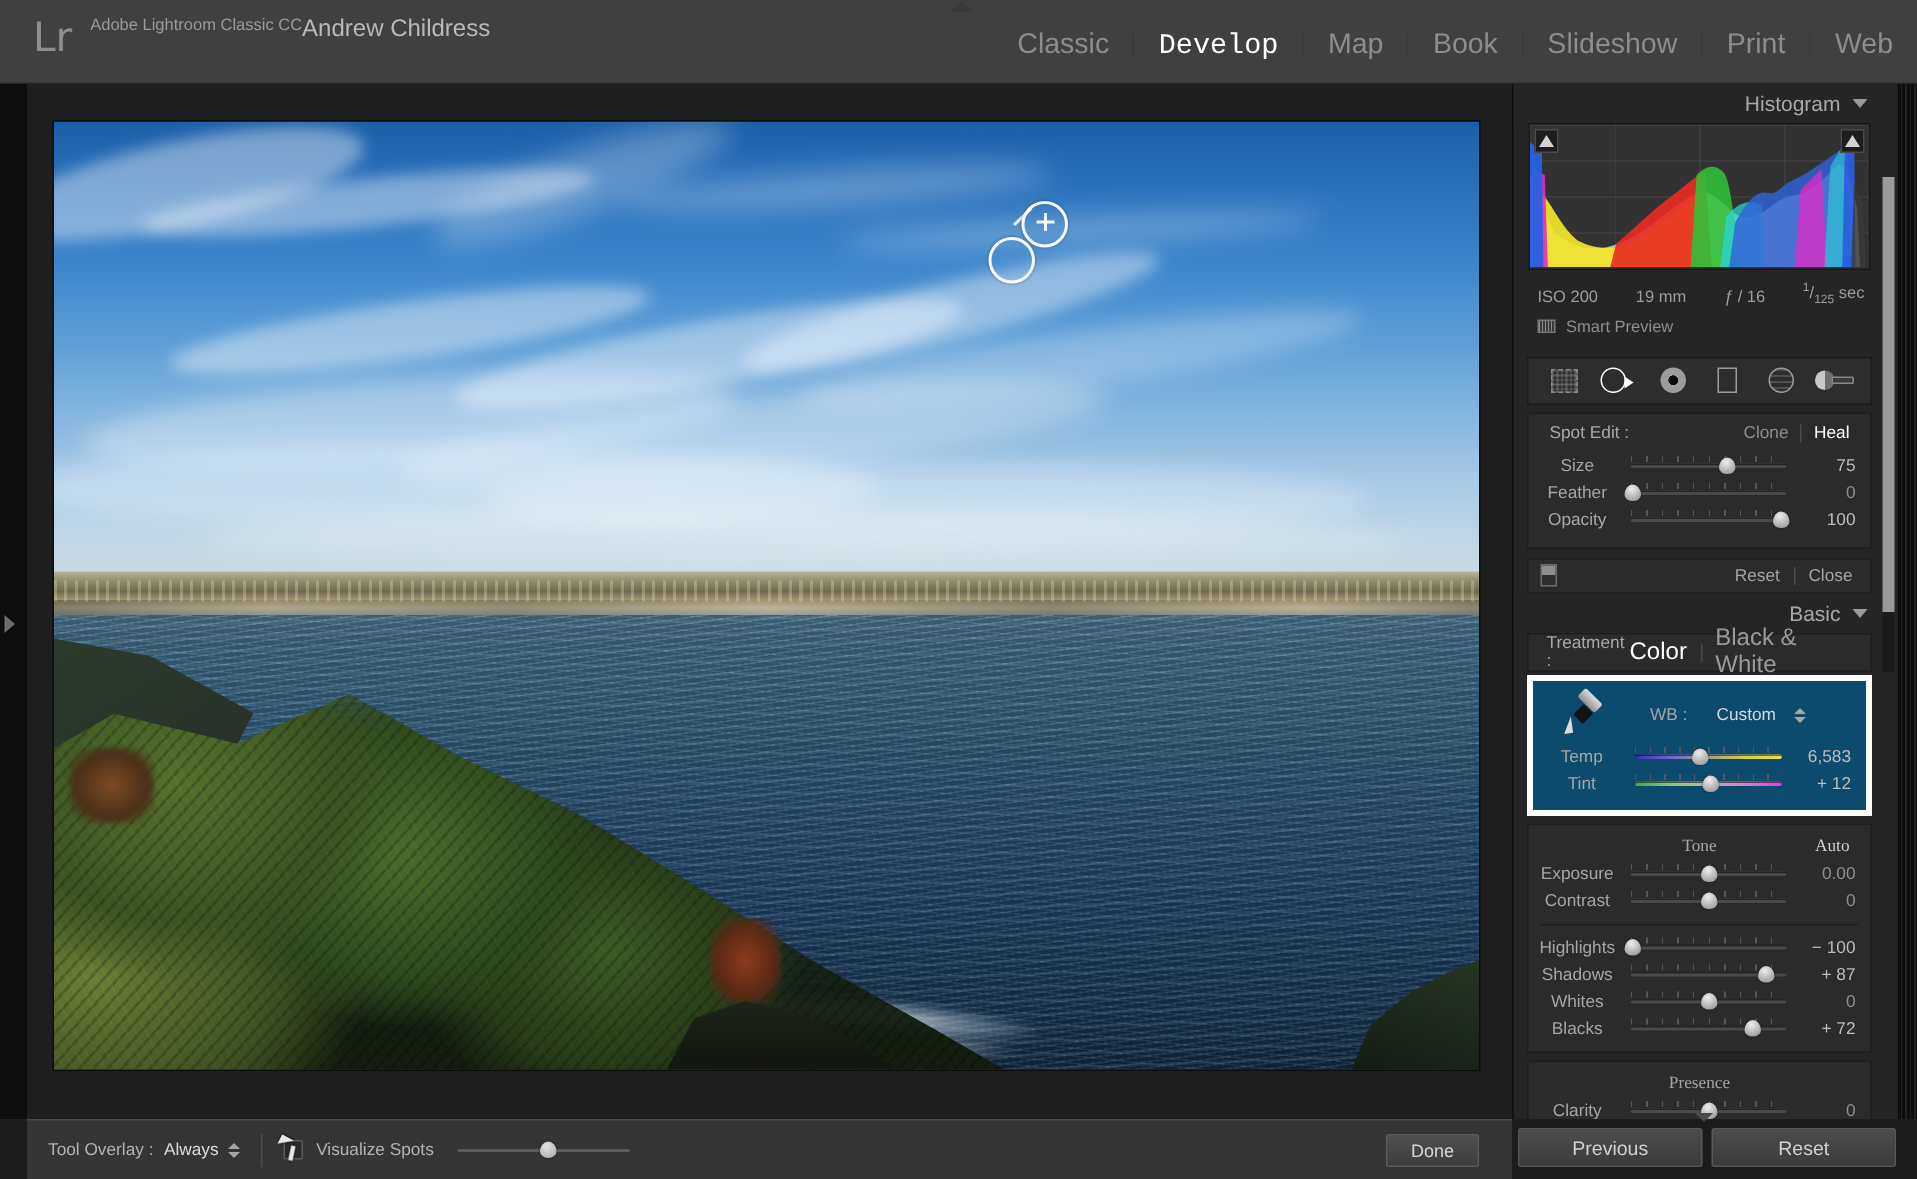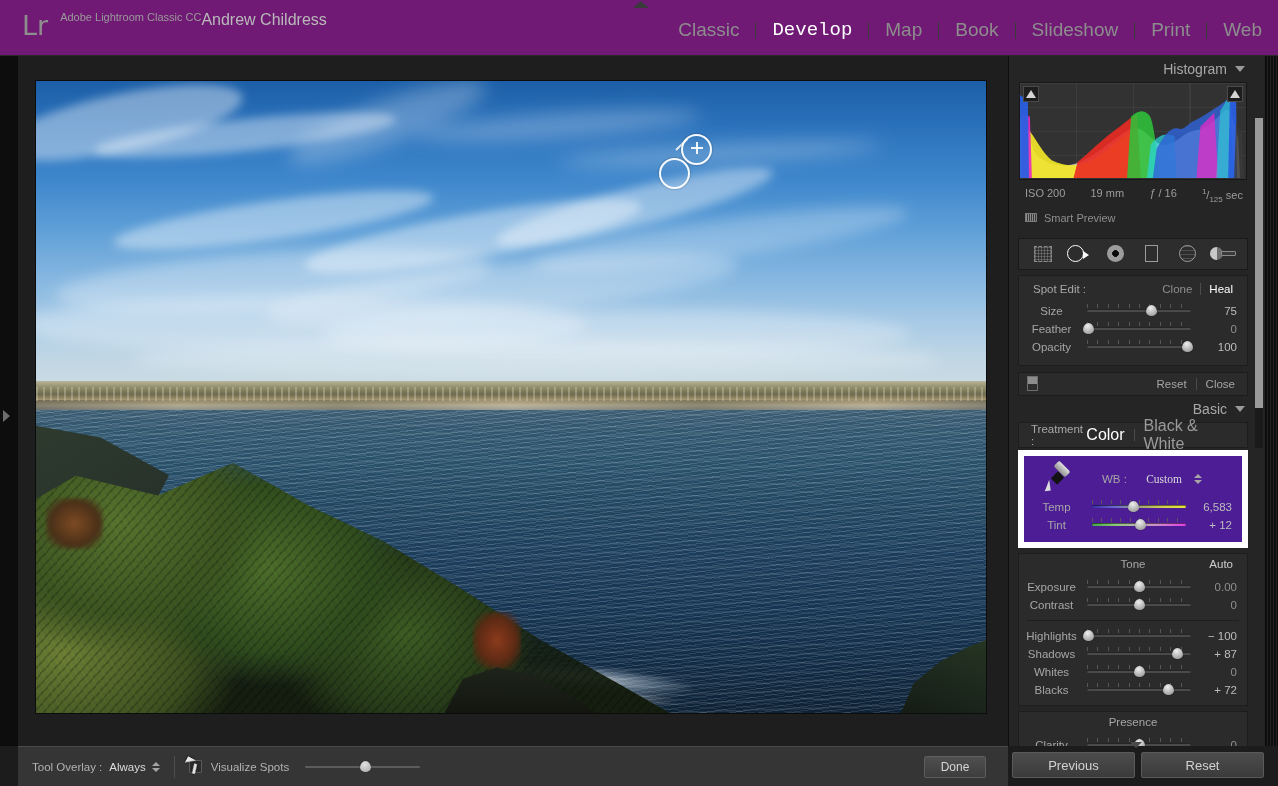--- a/index.html
+++ b/index.html
@@ -12,21 +12,21 @@
   }
   #app {
     position: relative;
     width: 1278px; height: 786px;
     background: #1c1c1c;
   }
 
   
   .topbar {
     position: absolute; left: 0; top: 0; width: 1278px; height: 56px;
-    background: #701a75;
+    background: #404040;
   }
   .topbar-inner { position: relative; width: 100%; height: 100%; }
   .top-triangle {
     position: absolute; left: 633px; top: 1px;
     width: 0; height: 0;
     border-left: 8px solid transparent;
     border-right: 8px solid transparent;
     border-bottom: 7px solid #3a3a3a;
   }
   .brand {
@@ -370,21 +370,21 @@
   }
   .clip-btn.left { left: 3px; top: 3px; }
   .clip-btn.right { right: 3px; top: 3px; }
   .clip-tri {
     width: 0; height: 0;
     border-left: 5px solid transparent; border-right: 5px solid transparent;
     border-bottom: 8px solid #d4d4d4;
   }
   .exif-row {
     display: flex; justify-content: space-between;
-    padding: 7px 14px 2px 16px; font-size: 11px; color: #9d9d9d;
+    padding: 7px 14px 2px 16px; font-size: 11px; color: #9d9d9d; align-items: flex-end;
   }
   .exif-row span { white-space: nowrap; }
   .frac { display: inline-block; }
   .frac sup { font-size: 8px; vertical-align: super; }
   .frac sub { font-size: 8px; vertical-align: sub; }
   .smart-prev {
     display: flex; align-items: center; gap: 7px;
     padding: 6px 16px 8px 16px; font-size: 11px; color: #8e8e8e;
   }
   .sp-icon {
@@ -505,22 +505,22 @@
   .treat-row {
     display: flex; align-items: center; margin: 0 9px;
     background: #2b2b2b; border: 1px solid #1d1d1d;
     height: 26px; padding: 0 12px 0 12px;
   }
   .treat-right { margin-left: auto; display: flex; align-items: center; gap: 9px; }
   .treat-opt { font-size: 16px; color: #9a9a9a; cursor: pointer; }
   .treat-opt.active { color: #ffffff; }
 
   .wb-block {
-    margin: 2px 9px 0 9px; background: #4c1d95;
-    border: 6px solid #ffffff; padding: 6px 0 8px 0; position: relative;
+    margin: 2px 9px 0 9px; background: #0c4a6e;
+    border: 4px solid #ffffff; padding: 6px 0 8px 0; position: relative;
   }
   .wb-row { display: flex; align-items: center; padding: 2px 10px 4px 6px; }
   .eyedropper {
     width: 34px; height: 30px; position: relative; margin-left: 12px;
     cursor: pointer;
   }
   .ed-body {
     position: absolute; left: 12px; top: 1px; width: 16px; height: 8px;
     background: linear-gradient(to bottom, #e0e0e0, #8f8f8f);
     border-radius: 2px; transform: rotate(45deg);
@@ -531,36 +531,36 @@
   }
   .ed-tip {
     position: absolute; left: 2px; top: 16px; width: 0; height: 0;
     border-left: 6px solid transparent;
     border-bottom: 11px solid #dcdcdc;
     transform: rotate(-8deg);
   }
   .wb-label { font-size: 11.5px; color: #a6a6a6; margin-left: 26px; }
   .wb-value {
     margin-left: auto; margin-right: 30px; font-size: 11.5px; color: #d8d8d8;
-    display: flex; align-items: center; gap: 6px; cursor: pointer; font-family: Liberation Serif, serif;
+    display: flex; align-items: center; gap: 6px; cursor: pointer;
   }
   .temp-track {
     background: linear-gradient(to right, #3b2fa8 0%, #6a6ad0 25%, #9f9f80 50%, #d0cf4f 75%, #e8e63c 100%) !important;
   }
   .tint-track {
     background: linear-gradient(to right, #3ea84a 0%, #8fc77a 25%, #b9b0b2 50%, #d07fd0 75%, #e23ce2 100%) !important;
   }
 
   .tone-block {
     margin: 5px 9px 0 9px; background: #2b2b2b;
     border: 1px solid #1d1d1d; padding: 4px 0 6px 0;
   }
   .section-head {
-    display: flex; align-items: flex-start; justify-content: center;
-    position: relative; height: 20px;
+    display: flex; align-items: center; justify-content: center;
+    position: relative; height: 20px; font-family: Liberation Serif, serif;
   }
   .section-head .sh-title { font-size: 11.5px; color: #a6a6a6; }
   .section-head .sh-auto {
     position: absolute; right: 14px; font-size: 11.5px; color: #cfcfcf;
     cursor: pointer;
   }
   .divider-line { height: 1px; background: #1f1f1f; margin: 6px 8px; }
 
   .presence-block {
     margin: 5px 9px 0 9px; background: #2b2b2b;

